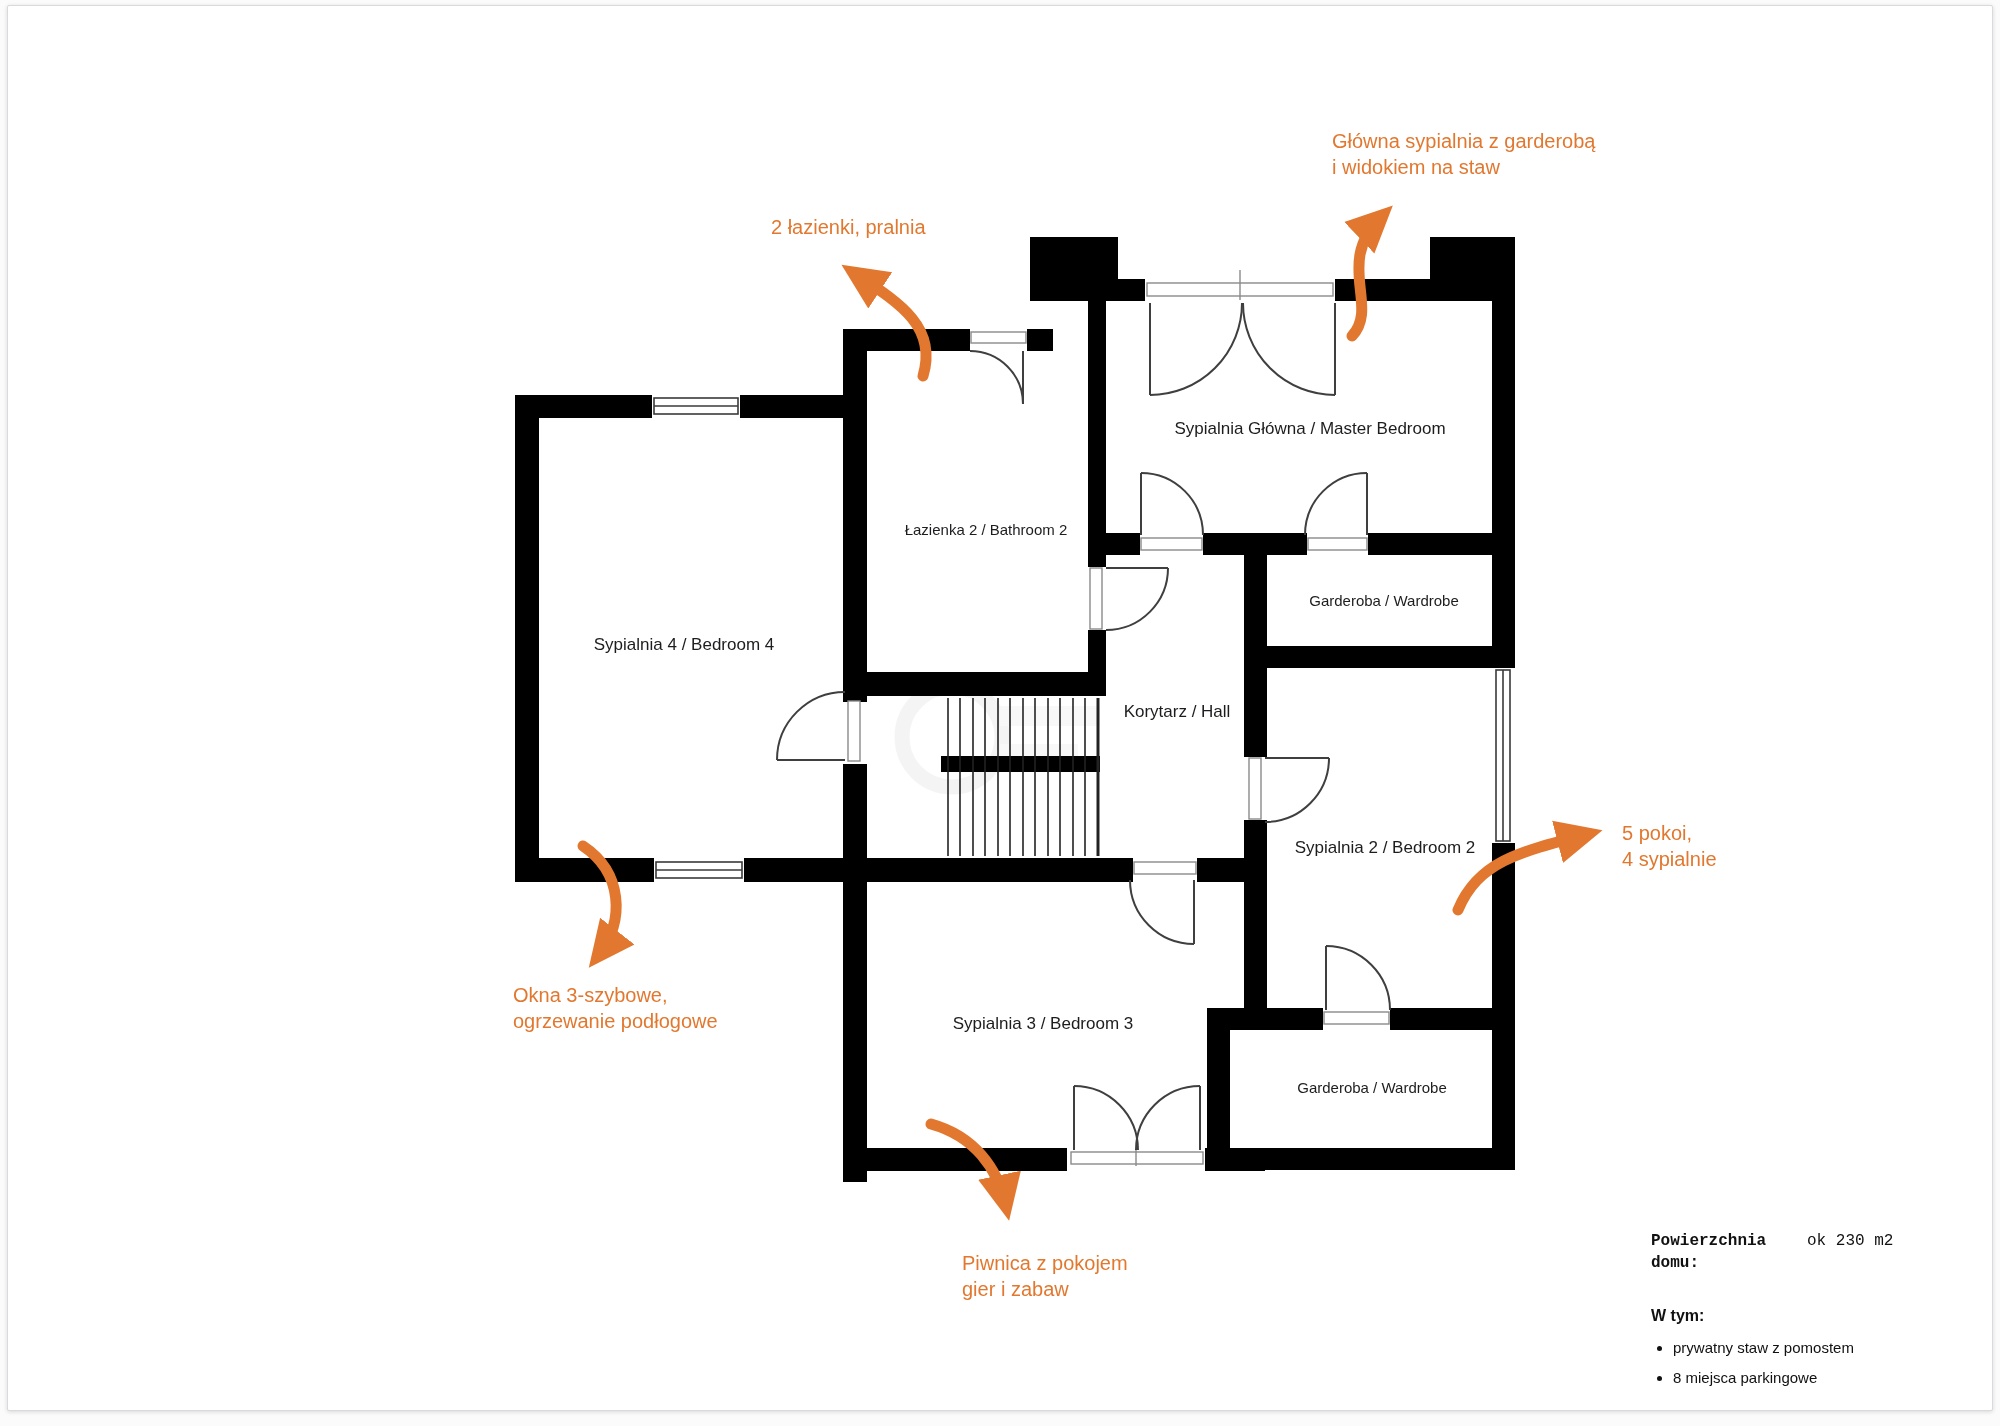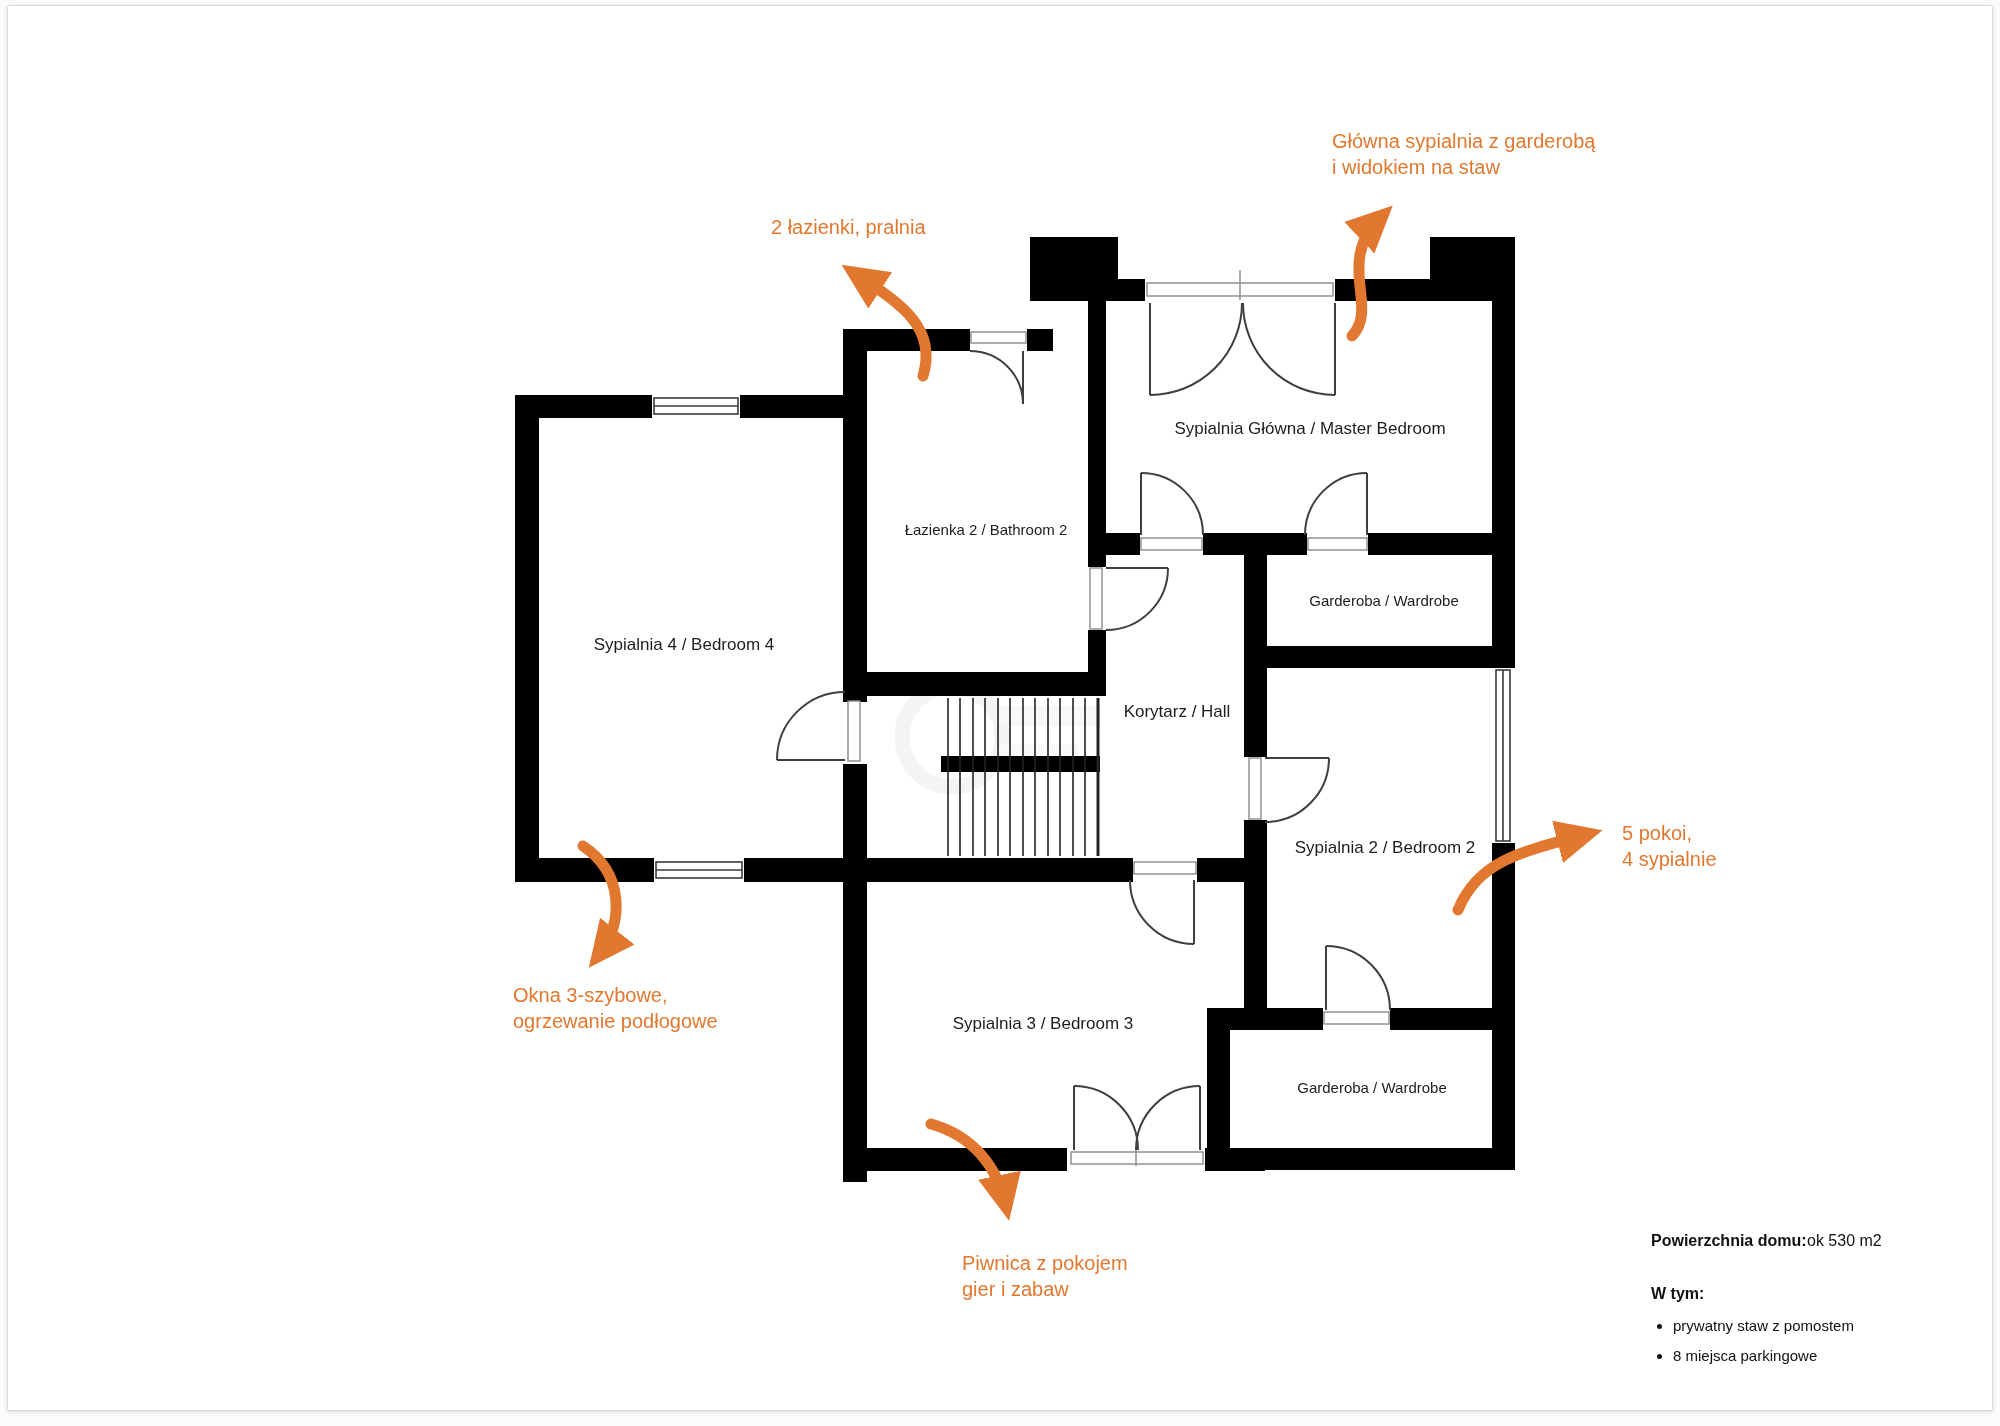--- a/index.html
+++ b/index.html
@@ -8,21 +8,21 @@
   .page-frame{position:absolute;left:7px;top:5px;width:1984px;height:1404px;
        background:#ffffff;border:1px solid #d9d9de;border-radius:2px;
        box-shadow:0 1px 4px rgba(0,0,0,.14);}
   svg.plan{position:absolute;left:0;top:0;}
   svg text{font-family:"Liberation Sans","DejaVu Sans",sans-serif;}
   .room-label{font-size:17px;fill:#1d1d1f;text-anchor:middle;}
   .room-label.small{font-size:15px;}
   .note{font-size:20px;font-weight:500;fill:#E2782F;}
   .info-block{position:absolute;left:1651px;top:1230px;width:330px;
        color:#111;font-size:16px;line-height:22px;}
-  .info-row{display:grid;grid-template-columns:156px auto;}
+  .info-row{display:grid;grid-template-columns:156px auto;font-family:Liberation Mono, monospace;}
   .info-row b{font-weight:bold;}
   .info-sub{font-weight:bold;margin-top:32px;line-height:20px;}
   .info-bullets{margin:2px 0 0 0;padding-left:22px;font-size:15px;line-height:16px;}
   .info-bullets li{margin-top:14px;}
 </style>
 </head>
 <body>
 
 <div class="page-frame"></div>
 
@@ -222,20 +222,20 @@
     <text class="note" x="513" y="1002">Okna 3-szybowe,</text>
     <text class="note" x="513" y="1028">ogrzewanie podłogowe</text>
     <text class="note" x="962" y="1270">Piwnica z pokojem</text>
     <text class="note" x="962" y="1296">gier i zabaw</text>
   </g>
 </svg>
 
 <div class="info-block">
   <div class="info-row">
     <b>Powierzchnia domu:</b>
-    <span>ok 530 m2</span>
+    <span>ok 230 m2</span>
   </div>
   <div class="info-sub">W tym:</div>
   <ul class="info-bullets">
     <li>prywatny staw z pomostem</li>
     <li>8 miejsca parkingowe</li>
   </ul>
 </div>
 
 </body></html>

